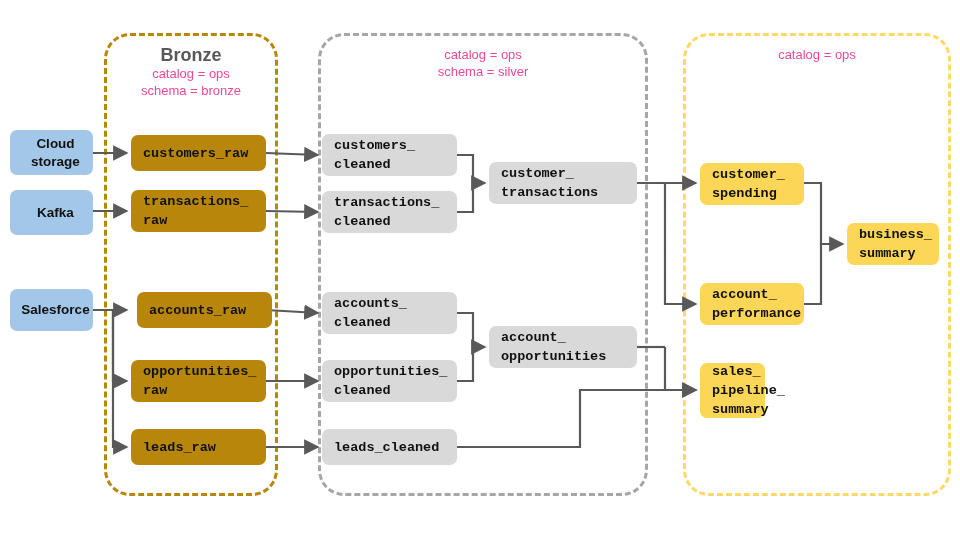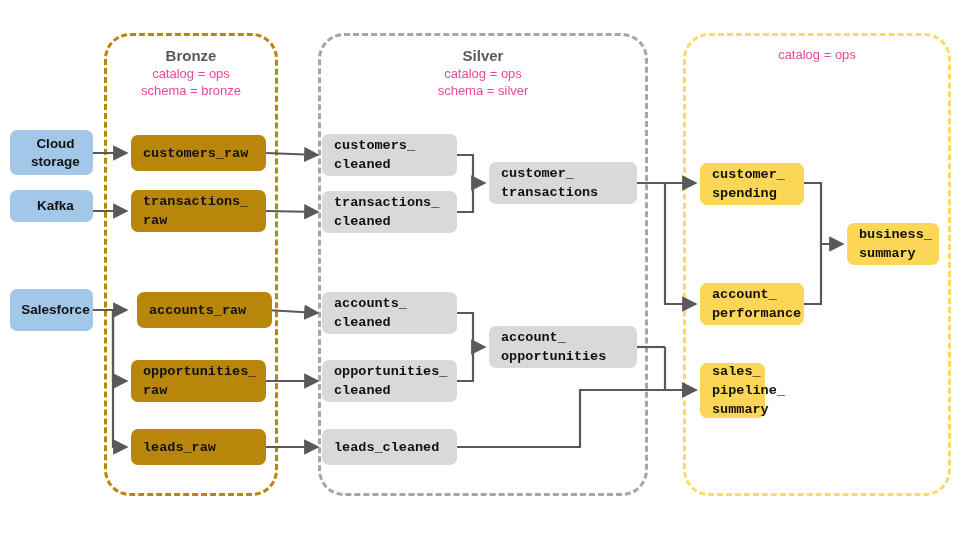--- a/index.html
+++ b/index.html
@@ -31,21 +31,21 @@
     border-radius: 26px;
     box-sizing: border-box;
   }
   .lane-header {
     position: absolute;
     text-align: center;
     width: 100%;
     left: 0;
   }
   .lane-title {
-    font-size: 15px;
+    font-size: 18px;
     font-weight: bold;
     color: #595959;
     line-height: 19px;
   }
   .lane-sub {
     font-size: 13px;
     color: #ec4899;
     line-height: 17px;
   }
   
@@ -81,21 +81,20 @@
   <div class="lane" id="lane-bronze" style="left: 104px; top: 33px; width: 174px; height: 463px; border-color: rgb(184, 134, 11);">
     <div class="lane-header" style="top:10px;">
       <div class="lane-title">Bronze</div>
       <div class="lane-sub">catalog = ops</div>
       <div class="lane-sub">schema = bronze</div>
     </div>
   </div>
 
   <div class="lane" id="lane-silver" style="left: 318px; top: 33px; width: 330px; height: 463px; border-color: rgb(166, 166, 166);">
     <div class="lane-header" style="top:10px;">
-      <div class="lane-title">Silver</div>
       <div class="lane-sub">catalog = ops</div>
       <div class="lane-sub">schema = silver</div>
     </div>
   </div>
 
   <div class="lane" id="lane-gold" style="left: 683px; top: 33px; width: 268px; height: 463px; border-color: rgb(255, 217, 102);">
     <div class="lane-header" style="top:10px;">
       <div class="lane-sub">catalog = ops</div>
     </div>
   </div>
@@ -135,21 +134,21 @@
       <path d="M 457 447 L 580 447 L 580 390 L 696 390"></path>
 
       <path d="M 804 183 L 821 183 L 821 244 L 843 244"></path>
       <path d="M 804 304 L 821 304 L 821 244 L 843 244" marker-end="none"></path>
     </g>
   </svg>
 
   <div id="source-layer">
       <div class="node src" style="left: 10px; top: 130px; width: 83px; height: 45px; background: rgb(163, 199, 232);"><span>Cloud
 storage</span></div>
-      <div class="node src" style="left: 10px; top: 190px; width: 83px; height: 32px; background: rgb(163, 199, 232);"><span>Kafka</span></div>
+      <div class="node src" style="left: 10px; top: 190px; width: 83px; height: 45px; background: rgb(163, 199, 232);"><span>Kafka</span></div>
       <div class="node src" style="left: 10px; top: 289px; width: 83px; height: 42px; background: rgb(163, 199, 232);"><span>Salesforce</span></div>
     </div>
   <div id="bronze-layer">
       <div class="node" style="left: 131px; top: 135px; width: 135px; height: 36px; background: rgb(184, 134, 11);"><span>customers_raw</span></div>
       <div class="node" style="left: 131px; top: 190px; width: 135px; height: 42px; background: rgb(184, 134, 11);"><span>transactions_
 raw</span></div>
       <div class="node" style="left: 117px; top: 292px; width: 135px; height: 36px; background: rgb(184, 134, 11); margin-left: 20px;"><span>accounts_raw</span></div>
       <div class="node" style="left: 131px; top: 360px; width: 135px; height: 42px; background: rgb(184, 134, 11);"><span>opportunities_
 raw</span></div>
       <div class="node" style="left: 131px; top: 429px; width: 135px; height: 36px; background: rgb(184, 134, 11);"><span>leads_raw</span></div>

